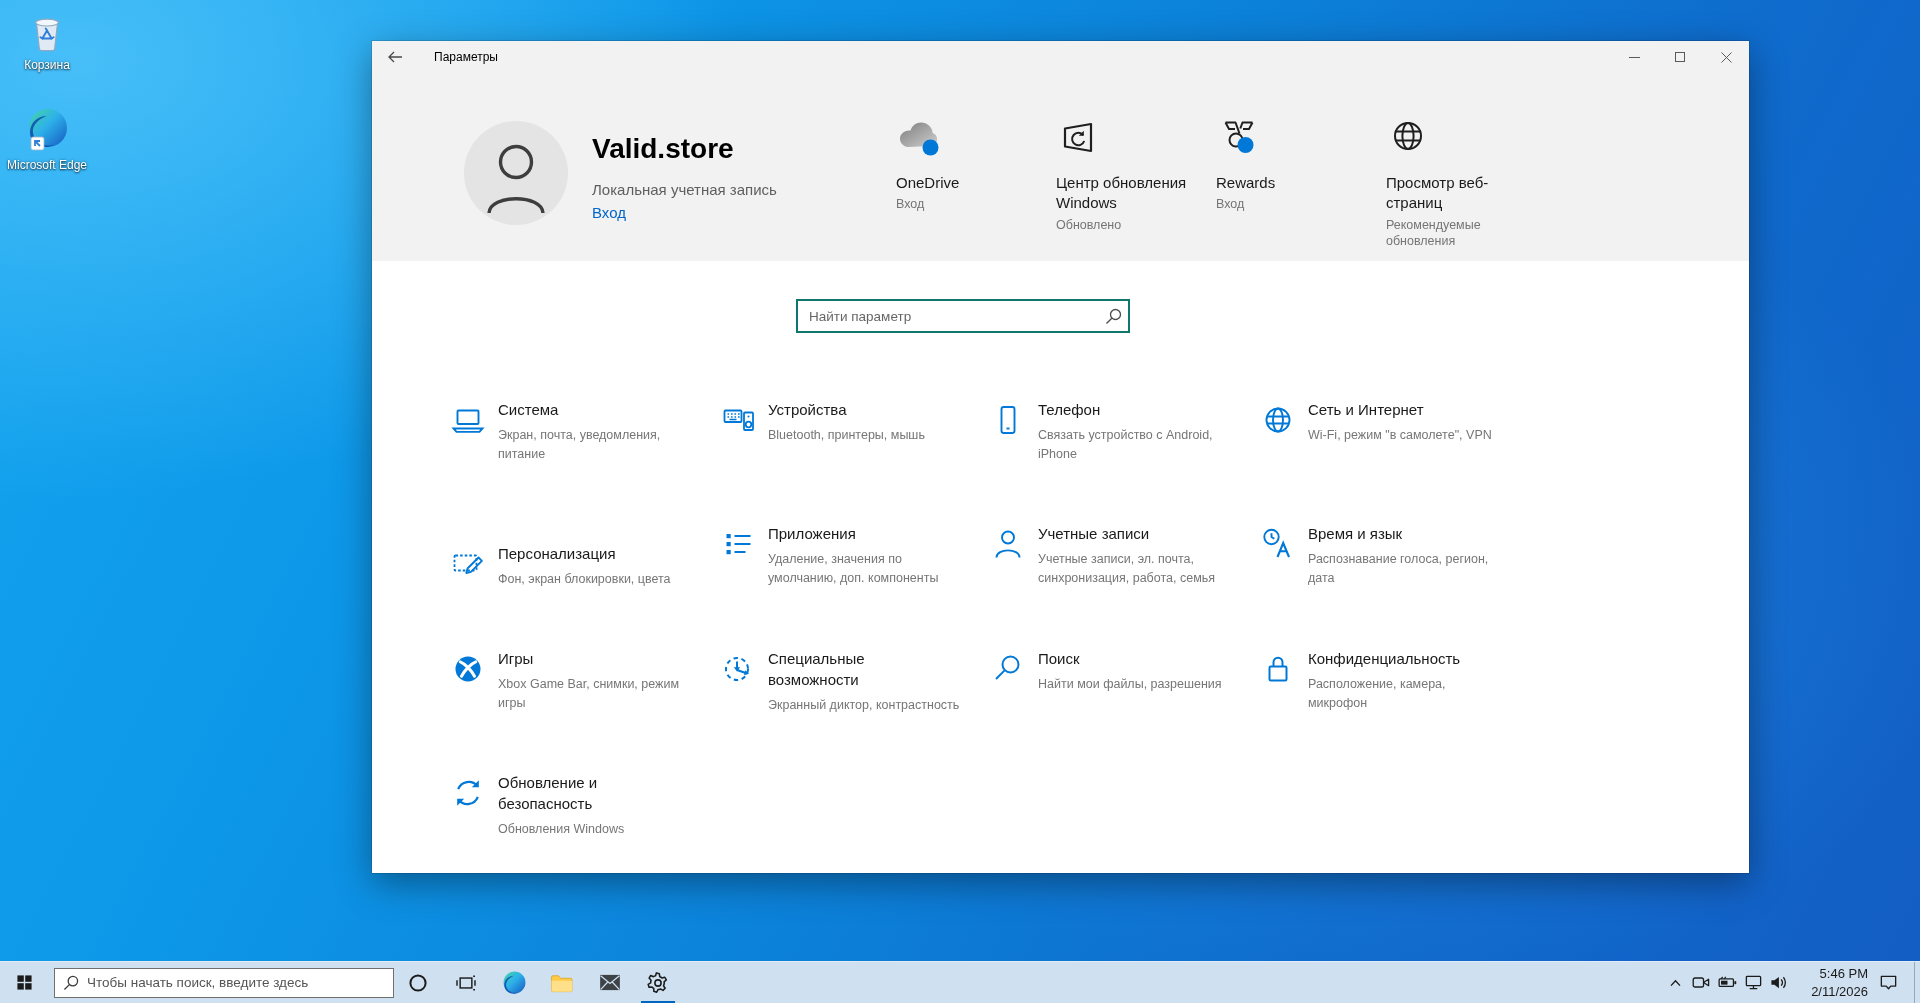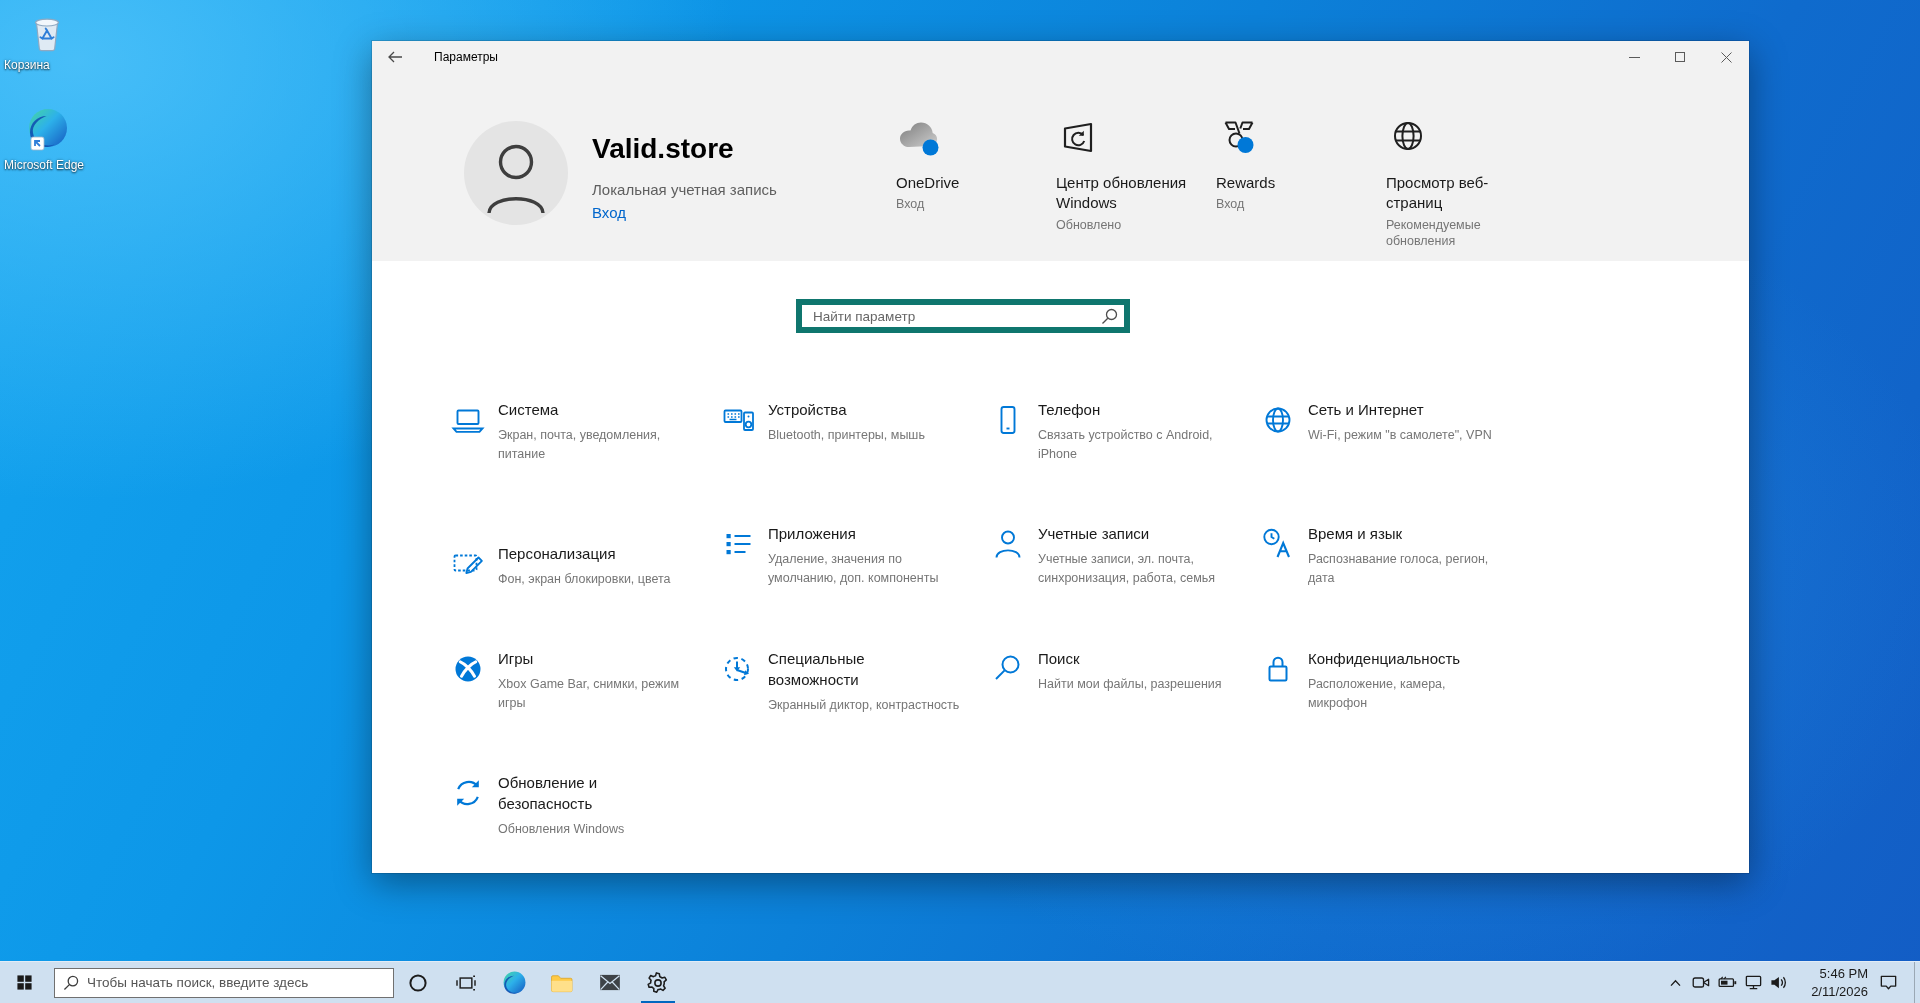--- a/index.html
+++ b/index.html
@@ -5,21 +5,21 @@
   * { margin:0; padding:0; box-sizing:border-box; }
   html,body { width:1920px; height:1003px; overflow:hidden; font-family:"Liberation Sans", sans-serif; }
   .desktop {
     position:relative; width:1920px; height:1003px; overflow:hidden;
     background:
       radial-gradient(ellipse 900px 650px at 72% 58%, rgba(45,150,235,.45), rgba(45,150,235,0) 65%),
       radial-gradient(ellipse 1200px 800px at 4% 6%, rgba(80,195,250,.85), rgba(80,195,250,0) 55%),
       linear-gradient(117deg, #14a5ef 0%, #0d97e8 26%, #0c81d9 52%, #0f6bcd 74%, #135dc5 100%);
   }
   
-  .dicon { position:absolute; width:86px; cursor:default; }
+  .dicon { position:absolute; width:86px; text-align:center; cursor:default; }
   .dicon .glyph { display:flex; justify-content:center; }
   .dicon .dlabel { margin-top:4px; font-size:12px; color:#fff; line-height:1.25;
     text-shadow:0 1px 2px rgba(0,0,0,.75), 0 0 3px rgba(0,0,0,.4); }
   
   .win { position:absolute; left:372px; top:41px; width:1377px; height:832px; background:#fff;
     box-shadow:0 10px 34px rgba(0,0,0,.38), 0 0 0 1px rgba(0,0,0,.12); }
   .win-head { position:absolute; left:0; top:0; width:100%; height:220px; background:#f2f2f2; }
   .titlebar { position:absolute; left:0; top:0; width:100%; height:32px; }
   .back-btn { position:absolute; left:0; top:0; width:46px; height:32px; display:flex; align-items:center; justify-content:center; }
   .win-title { position:absolute; left:62px; top:0; height:32px; line-height:32px; font-size:12px; color:#000; }
@@ -30,21 +30,21 @@
     background:#e4e4e4; display:flex; align-items:center; justify-content:center; }
   .acct-name { position:absolute; left:220px; top:92px; font-size:28px; font-weight:bold; color:#000; }
   .acct-type { position:absolute; left:220px; top:140px; font-size:15px; color:#5f5f5f; }
   .acct-signin { position:absolute; left:220px; top:163px; font-size:15px; color:#0066cc; cursor:pointer; }
   .quick { position:absolute; top:74px; width:140px; }
   .quick .qicon { height:48px; display:flex; align-items:flex-start; }
   .quick .qtitle { margin-top:10px; font-size:15px; color:#1a1a1a; line-height:1.35; max-width:132px; }
   .quick .qstatus { margin-top:3px; font-size:12.5px; color:#757575; line-height:1.35; max-width:132px; }
   
   .find-box { position:absolute; left:424px; top:258px; width:334px; height:34px; background:#fff;
-    border:6px solid #0f766e; display:flex; align-items:center; }
+    border:2px solid #0f766e; display:flex; align-items:center; }
   .find-box input { flex:1; border:none; outline:none; background:transparent; font-size:13.5px;
     color:#333; padding:0 8px 0 11px; font-family:"Liberation Sans", sans-serif; }
   .find-box input::placeholder { color:#666; }
   .find-box .mag { width:30px; display:flex; justify-content:center; }
   
   .tile { position:absolute; width:262px; display:flex; cursor:pointer; }
   .tile .ticon { width:40px; flex:0 0 40px; padding-top:1px; }
   .tile .ttext { margin-left:10px; }
   .tile .ttitle { font-size:15px; color:#1a1a1a; line-height:1.4; max-width:170px; }
   .tile .tsub { margin-top:6px; font-size:12.5px; color:#767676; line-height:1.5; max-width:200px; }

